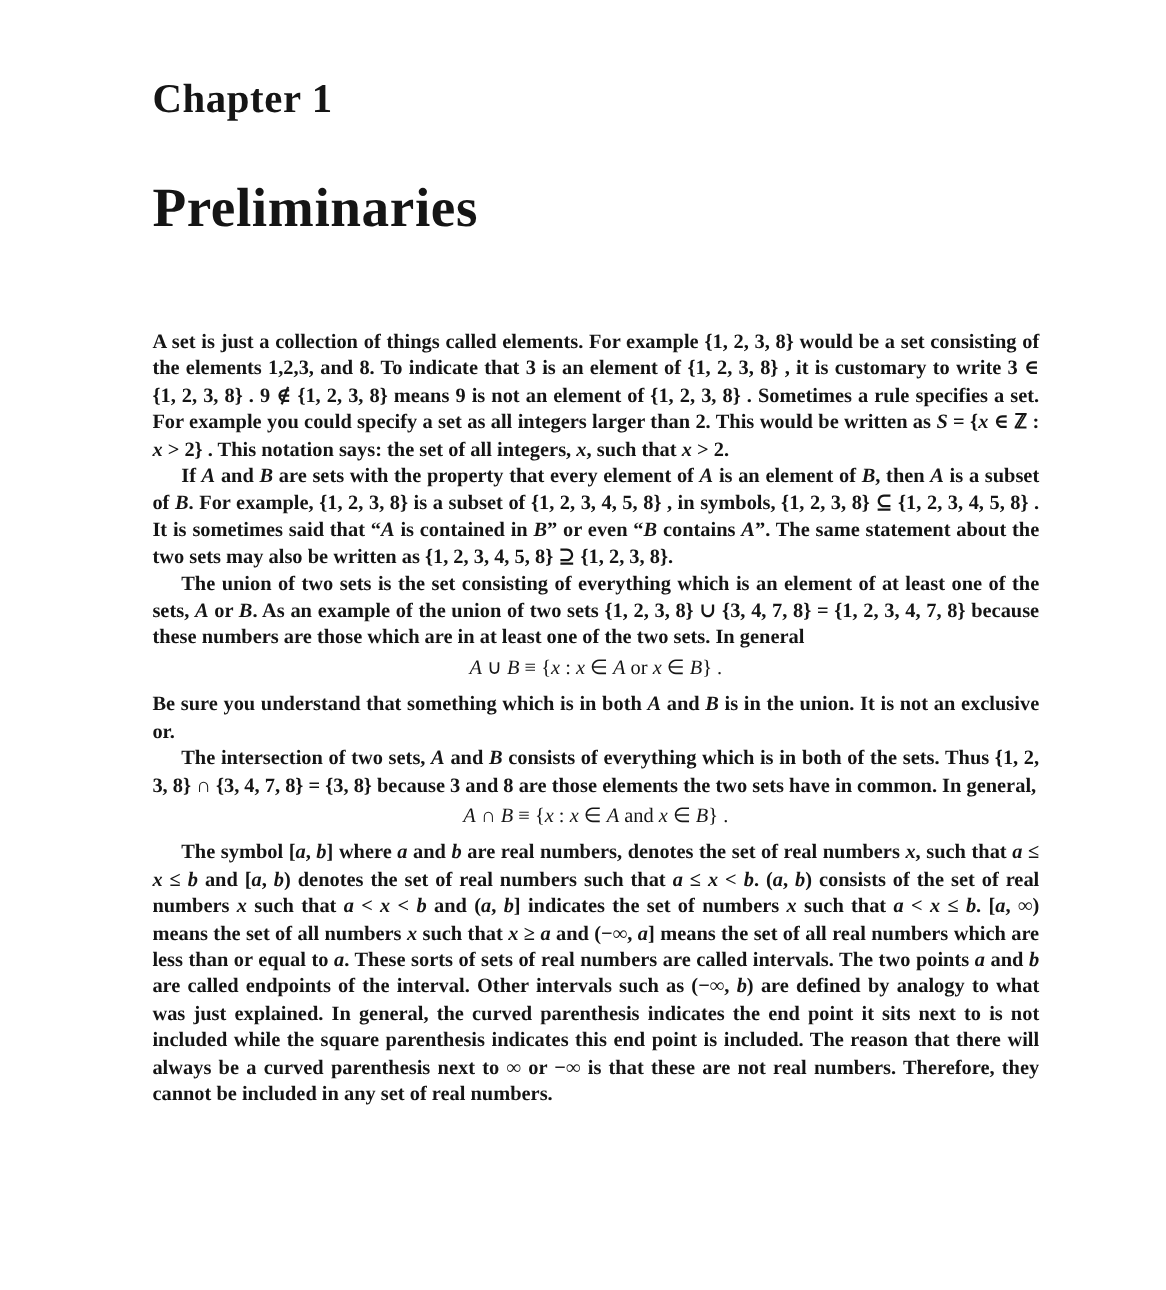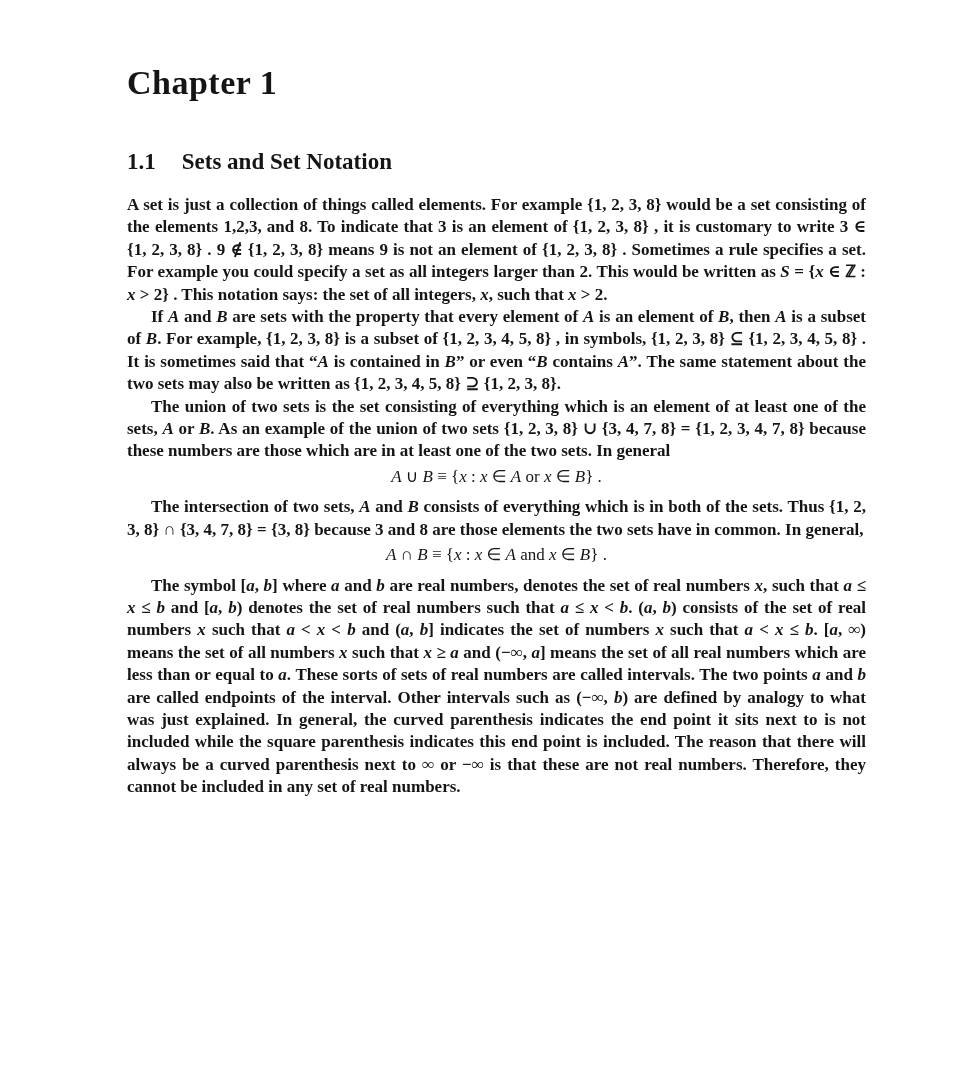--- a/index.html
+++ b/index.html
@@ -62,27 +62,26 @@
   .paragraph i, .equation i {
     font-style: italic;
   }
 </style>
 </head>
 <body>
 
 <div class="page">
   <h2 class="chapter-label">Chapter 1</h2>
 
+  <h1 class="chapter-title">Preliminaries</h1>
 
-  <h3 class="section-heading">
-    <span class="section-number">1.1</span><span>Sets and Set Notation</span>
-  </h3>
 
   <div class="document-body">
       <p class="paragraph">A set is just a collection of things called elements. For example {1, 2, 3, 8} would be a set consisting of the elements 1,2,3, and 8. To indicate that 3 is an element of {1, 2, 3, 8} , it is customary to write 3 ∈ {1, 2, 3, 8} . 9 ∉ {1, 2, 3, 8} means 9 is not an element of {1, 2, 3, 8} . Sometimes a rule specifies a set. For example you could specify a set as all integers larger than 2. This would be written as <i>S</i> = {<i>x</i> ∈ ℤ : <i>x</i> &gt; 2} . This notation says: the set of all integers, <i>x</i>, such that <i>x</i> &gt; 2.</p>
       <p class="paragraph indent">If <i>A</i> and <i>B</i> are sets with the property that every element of <i>A</i> is an element of <i>B</i>, then <i>A</i> is a subset of <i>B</i>. For example, {1, 2, 3, 8} is a subset of {1, 2, 3, 4, 5, 8} , in symbols, {1, 2, 3, 8} ⊆ {1, 2, 3, 4, 5, 8} . It is sometimes said that “<i>A</i> is contained in <i>B</i>” or even “<i>B</i> contains <i>A</i>”. The same statement about the two sets may also be written as {1, 2, 3, 4, 5, 8} ⊇ {1, 2, 3, 8}.</p>
       <p class="paragraph indent">The union of two sets is the set consisting of everything which is an element of at least one of the sets, <i>A</i> or <i>B</i>. As an example of the union of two sets {1, 2, 3, 8} ∪ {3, 4, 7, 8} = {1, 2, 3, 4, 7, 8} because these numbers are those which are in at least one of the two sets. In general</p>
       <div class="equation"><i>A</i> ∪ <i>B</i> ≡ {<i>x</i> : <i>x</i> ∈ <i>A</i> or <i>x</i> ∈ <i>B</i>} .</div>
+      <p class="paragraph">Be sure you understand that something which is in both <i>A</i> and <i>B</i> is in the union. It is not an exclusive or.</p>
       <p class="paragraph indent">The intersection of two sets, <i>A</i> and <i>B</i> consists of everything which is in both of the sets. Thus {1, 2, 3, 8} ∩ {3, 4, 7, 8} = {3, 8} because 3 and 8 are those elements the two sets have in common. In general,</p>
       <div class="equation"><i>A</i> ∩ <i>B</i> ≡ {<i>x</i> : <i>x</i> ∈ <i>A</i> and <i>x</i> ∈ <i>B</i>} .</div>
       <p class="paragraph indent">The symbol [<i>a</i>, <i>b</i>] where <i>a</i> and <i>b</i> are real numbers, denotes the set of real numbers <i>x</i>, such that <i>a</i> ≤ <i>x</i> ≤ <i>b</i> and [<i>a</i>, <i>b</i>) denotes the set of real numbers such that <i>a</i> ≤ <i>x</i> &lt; <i>b</i>. (<i>a</i>, <i>b</i>) consists of the set of real numbers <i>x</i> such that <i>a</i> &lt; <i>x</i> &lt; <i>b</i> and (<i>a</i>, <i>b</i>] indicates the set of numbers <i>x</i> such that <i>a</i> &lt; <i>x</i> ≤ <i>b</i>. [<i>a</i>, ∞) means the set of all numbers <i>x</i> such that <i>x</i> ≥ <i>a</i> and (−∞, <i>a</i>] means the set of all real numbers which are less than or equal to <i>a</i>. These sorts of sets of real numbers are called intervals. The two points <i>a</i> and <i>b</i> are called endpoints of the interval. Other intervals such as (−∞, <i>b</i>) are defined by analogy to what was just explained. In general, the curved parenthesis indicates the end point it sits next to is not included while the square parenthesis indicates this end point is included. The reason that there will always be a curved parenthesis next to ∞ or −∞ is that these are not real numbers. Therefore, they cannot be included in any set of real numbers.</p>
     </div>
 </div>
 
 </body></html>

